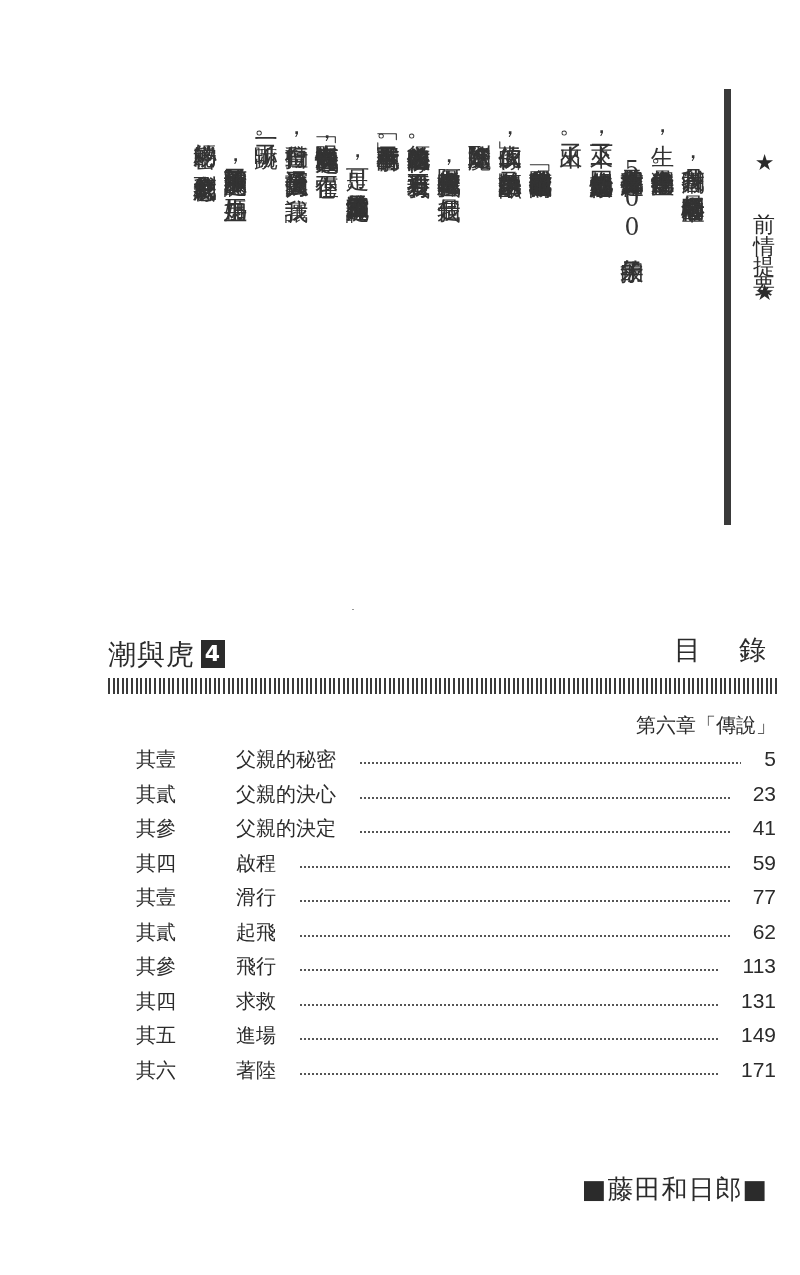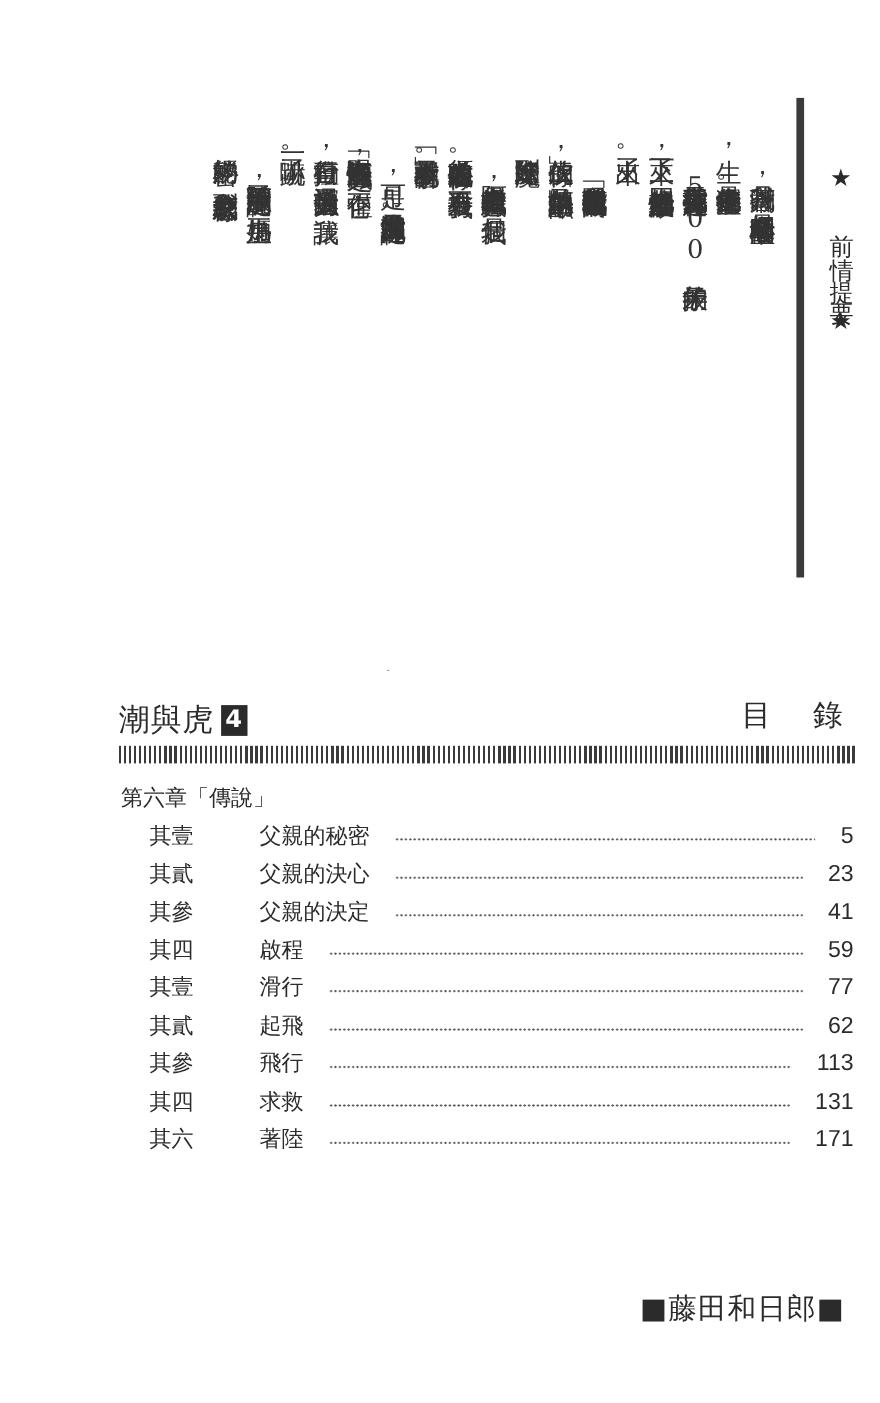--- a/index.html
+++ b/index.html
@@ -30,21 +30,21 @@
   .volume-badge {
     display: inline-block; background: #2b2b2b; color: #fff; font-size: 22px; font-weight: bold;
     width: 24px; height: 28px; line-height: 28px; text-align: center; margin-left: 6px; vertical-align: 3px;
   }
   .toc-title { position: absolute; right: 14px; top: -4px; font-size: 27px; letter-spacing: 38px; color: #2b2b2b; margin-right: -38px; }
   .tick-rule {
     position: absolute; left: 108px; top: 678px; width: 672px; height: 16px;
     background: repeating-linear-gradient(to right, #3a3a3a 0, #3a3a3a 2px, transparent 2px, transparent 4.6px);
   }
   .toc { position: absolute; left: 110px; top: 708px; width: 666px; }
-  .chapter { font-size: 20px; color: #2b2b2b; height: 34px; line-height: 34px; }
+  .chapter { font-size: 20px; color: #2b2b2b; height: 34px; line-height: 34px; text-align: right; }
   .entry { display: flex; align-items: baseline; height: 34.5px; line-height: 34.5px; padding-left: 26px; font-size: 20px; color: #2b2b2b; gap: 20px; }
   .entry .num { width: 66px; flex: none; }
   .entry .title { flex: none; margin-left: 14px; }
   .entry .leader {
     flex: 1; margin: 0 3px; height: 2px; align-self: center; margin-top: 8px;
     background: radial-gradient(circle, #555 0.9px, transparent 1.1px) 0 0 / 4px 2px repeat-x;
   }
   .entry .page { flex: none; font-family: "Liberation Sans", "DejaVu Sans", sans-serif; font-size: 21px; }
   .author { position: absolute; right: 32px; top: 1172px; font-size: 26px; color: #2b2b2b; letter-spacing: 1px; }
   .stray-dot { position: absolute; width: 2px; height: 1px; background: #999; }
@@ -126,20 +126,26 @@
       <span class="leader"></span>
       <span class="page">113</span>
     </div>
     <div class="entry">
       <span class="num">其四</span>
       <span class="title">求救</span>
       <span class="leader"></span>
       <span class="page">131</span>
     </div>
     <div class="entry">
+      <span class="num">其五</span>
+      <span class="title">進場</span>
+      <span class="leader"></span>
+      <span class="page">149</span>
+    </div>
+    <div class="entry">
       <span class="num">其六</span>
       <span class="title">著陸</span>
       <span class="leader"></span>
       <span class="page">171</span>
     </div>
   </div>
 
 <div class="author">■藤田和日郎■</div>
 
 <div class="stray-dot" style="left:352px;top:609px;"></div>

